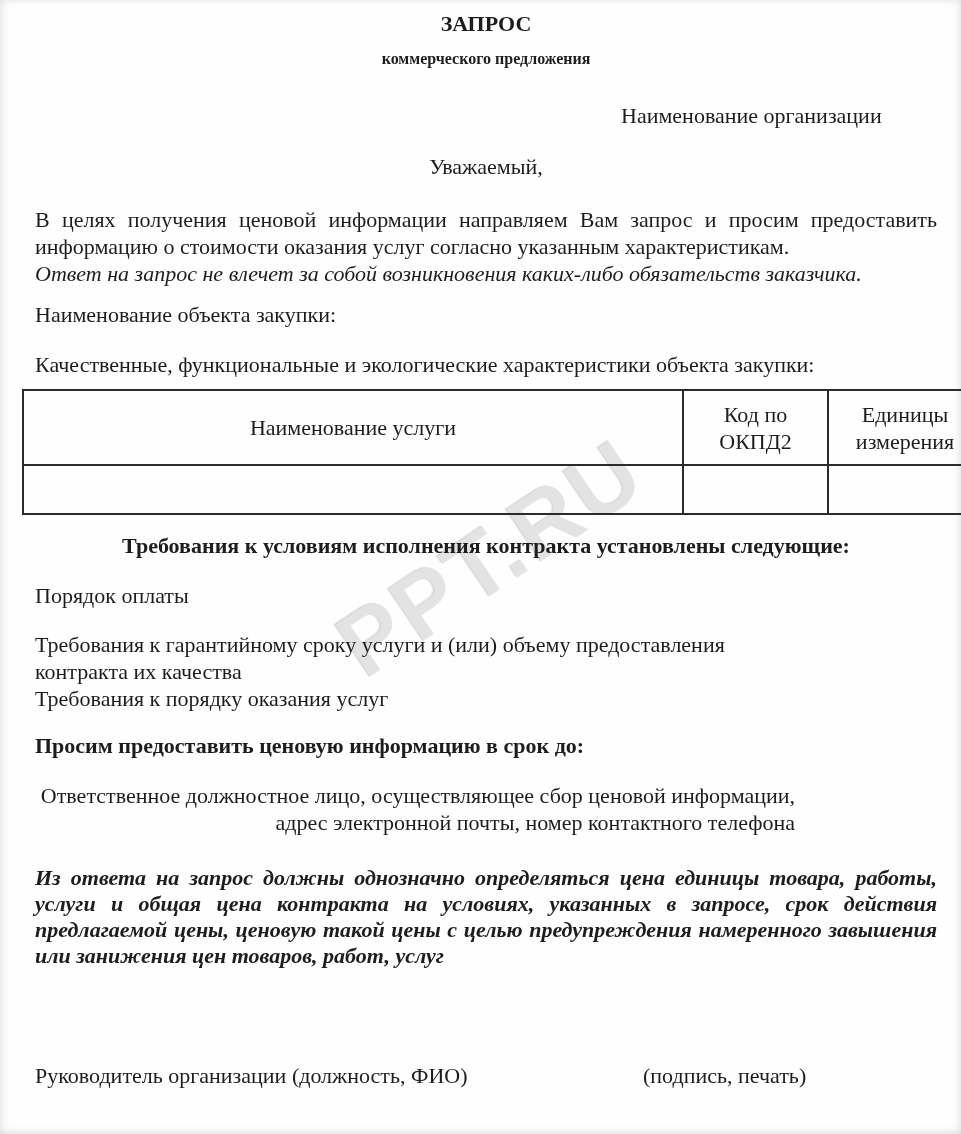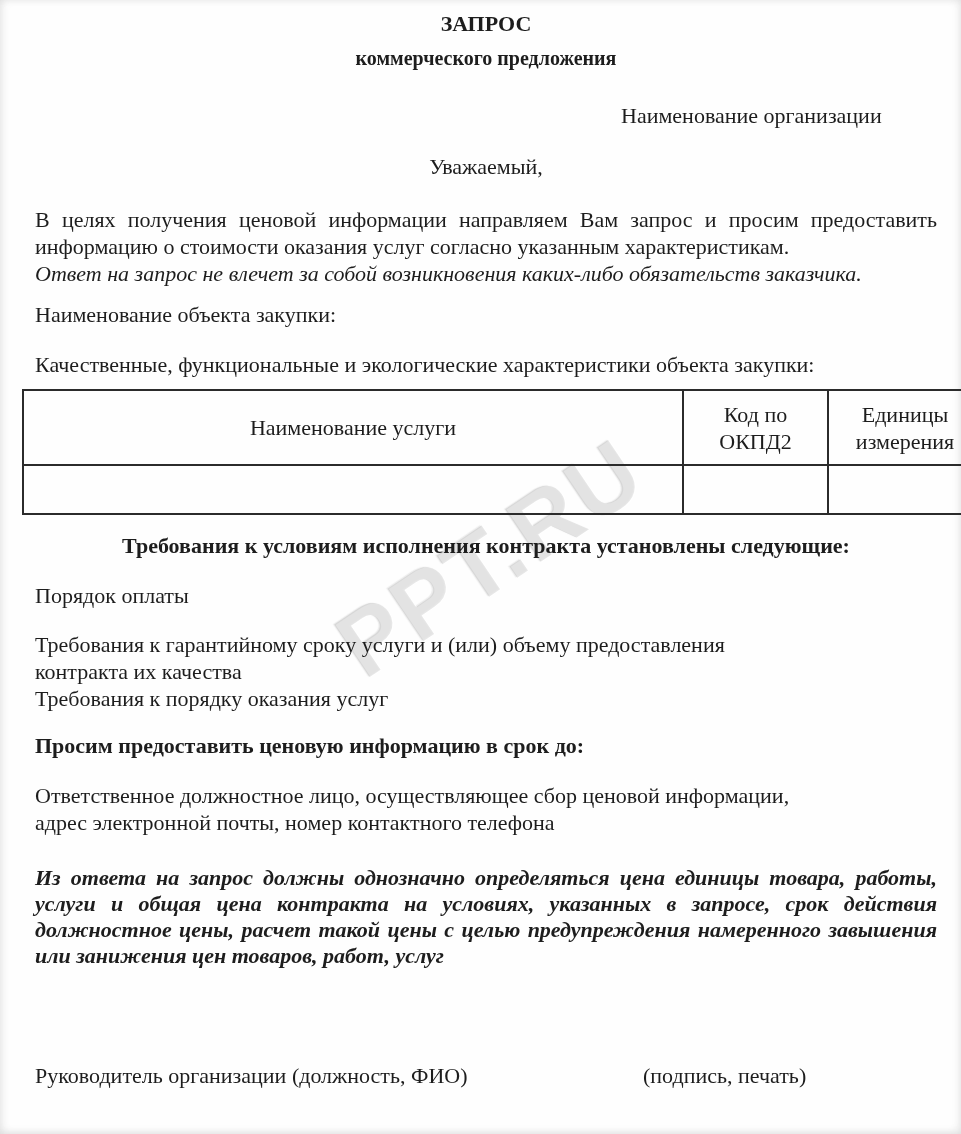--- a/index.html
+++ b/index.html
@@ -28,21 +28,21 @@
   p, h1, h2 { margin: 0; padding: 0; font-weight: normal; }
 
   .title-main {
     text-align: center;
     font-weight: bold;
     font-size: 22px;
   }
   .title-sub {
     text-align: center;
     font-weight: bold;
-    font-size: 20px;
+    font-size: 16px;
     margin-top: 8px;
   }
   .date-row {
     position: relative;
     margin-top: 30px;
     height: 27px;
     white-space: nowrap;
   }
   .org-label {
     position: absolute;
@@ -91,21 +91,21 @@
     font-weight: bold;
     text-align: center;
   }
   .payment-label  { margin-top: 23px; }
   .warranty-label { margin-top: 22px; max-width: 710px; }
   .service-label  { }
   .deadline-heading {
     margin-top: 20px;
     font-weight: bold;
   }
-  .responsible-label { margin-top: 23px; max-width: 760px; }
+  .responsible-label { margin-top: 23px; max-width: 760px; text-align: right; }
   .note {
     margin-top: 29px;
     font-weight: bold;
     font-style: italic;
     line-height: 26px;
     text-align: justify;
   }
   .footer-row {
     position: relative;
     margin-top: 93px;
@@ -182,21 +182,21 @@
     <p class="payment-label">Порядок оплаты</p>
 
     <p class="warranty-label">Требования к гарантийному сроку услуги и (или) объему предоставления контракта их качества</p>
 
     <p class="service-label">Требования к порядку оказания услуг</p>
 
     <p class="deadline-heading">Просим предоставить ценовую информацию в срок до:</p>
 
     <p class="responsible-label">Ответственное должностное лицо, осуществляющее сбор ценовой информации, адрес электронной почты, номер контактного телефона</p>
 
-    <p class="note">Из ответа на запрос должны однозначно определяться цена единицы товара, работы, услуги и общая цена контракта на условиях, указанных в запросе, срок действия должностное цены, расчет такой цены с целью предупреждения намеренного завышения или занижения цен товаров, работ, услуг</p>
+    <p class="note">Из ответа на запрос должны однозначно определяться цена единицы товара, работы, услуги и общая цена контракта на условиях, указанных в запросе, срок действия предлагаемой цены, ценовую такой цены с целью предупреждения намеренного завышения или занижения цен товаров, работ, услуг</p>
 
     <div class="footer-row">
       <span>Руководитель организации (должность, ФИО)</span>
       <span class="signature-label">(подпись, печать)</span>
     </div>
 
   </div>
 </div>
 
 </body></html>

